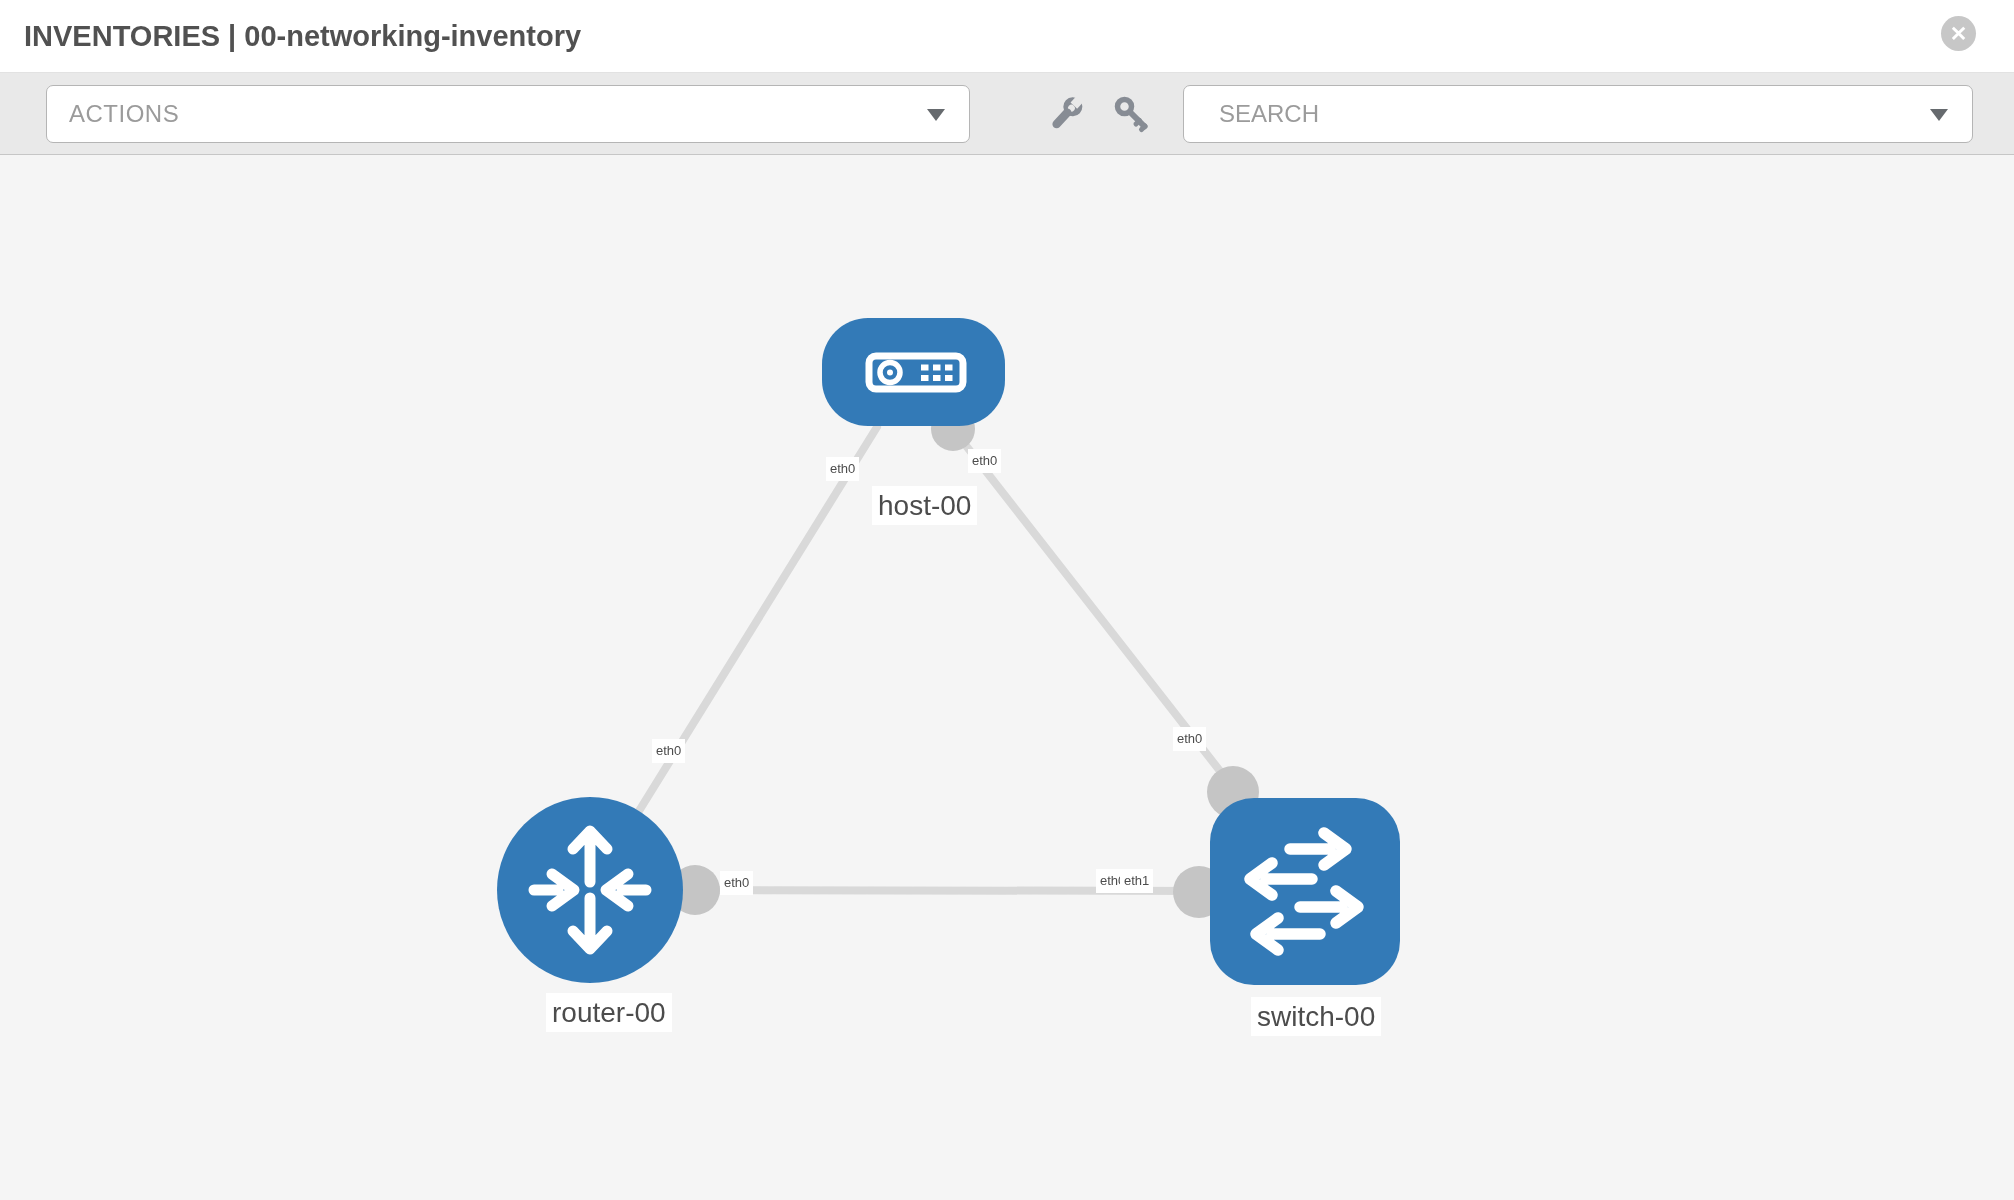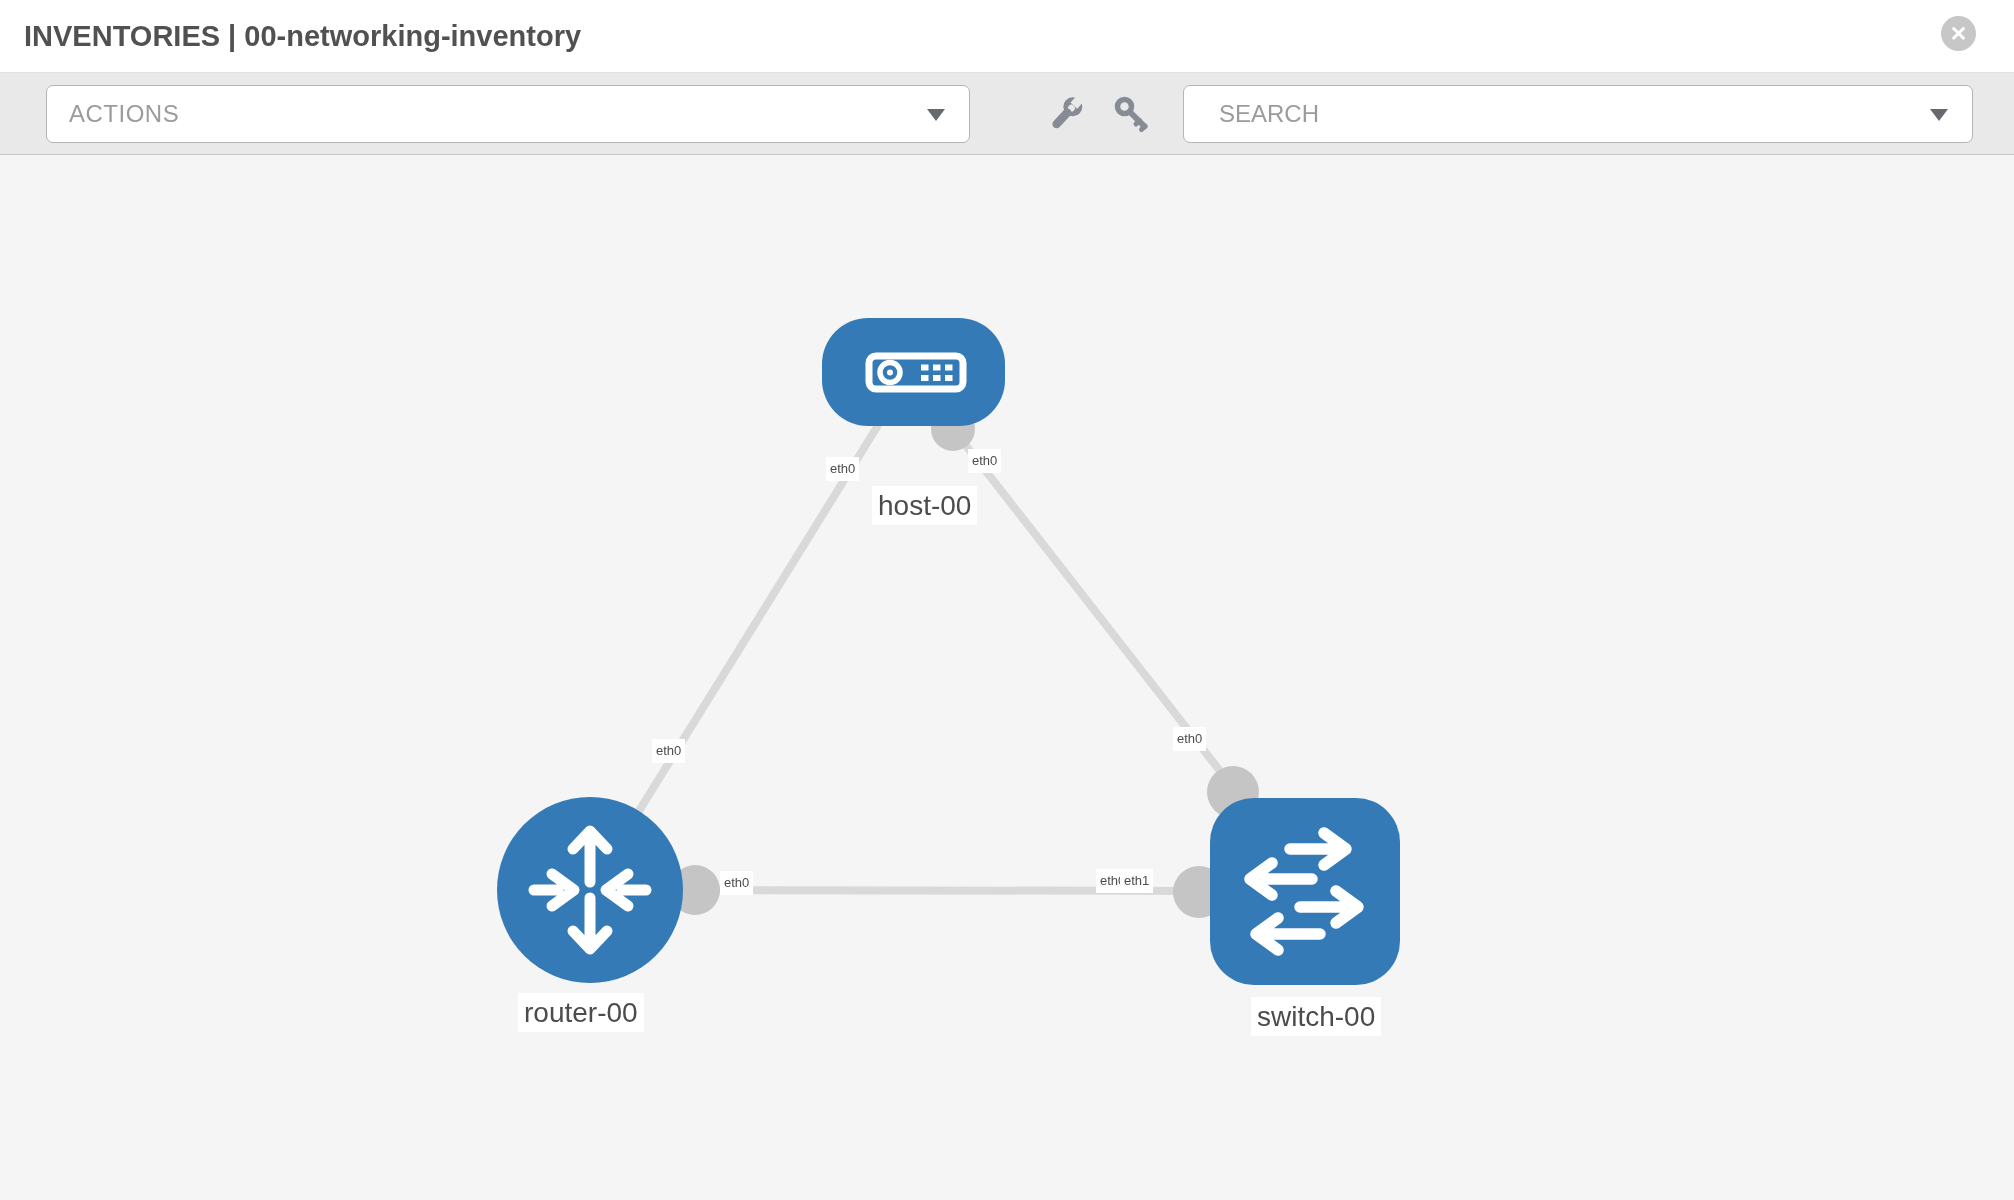--- a/index.html
+++ b/index.html
@@ -129,21 +129,21 @@
       <g fill="none" stroke="#ffffff" stroke-width="11.5" stroke-linecap="round" stroke-linejoin="round">
         <path d="M1290 849 H1330 M1324 833 L1346 849 L1324 865"></path>
         <path d="M1312 879 H1266 M1272 863 L1250 879 L1272 895"></path>
         <path d="M1300 907 H1342 M1336 891 L1358 907 L1336 923"></path>
         <path d="M1320 934 H1272 M1278 918 L1256 934 L1278 950"></path>
       </g>
     </g>
   </svg>
 
   <div class="chip node-label" style="left:872px; top:286px;margin-top:45px;">host-00</div>
-  <div class="chip node-label" style="left:518px; top:838px;text-align:right;">router-00</div>
+  <div class="chip node-label" style="left:546px; top:838px;text-align:right;">router-00</div>
   <div class="chip node-label" style="left:1243px; top:842px;margin-left:8px;">switch-00</div>
 
   <div class="chip if-label" style="left:826px; top:302px;">eth0</div>
   <div class="chip if-label" style="left:968px; top:294px;">eth0</div>
   <div class="chip if-label" style="left:652px; top:584px;">eth0</div>
   <div class="chip if-label" style="left:1173px; top:572px;">eth0</div>
   <div class="chip if-label" style="left:720px; top:716px;">eth0</div>
   <div class="chip if-label" style="left:1096px; top:714px;">eth0</div>
   <div class="chip if-label" style="left:1120px; top:714px;">eth1</div>
 

